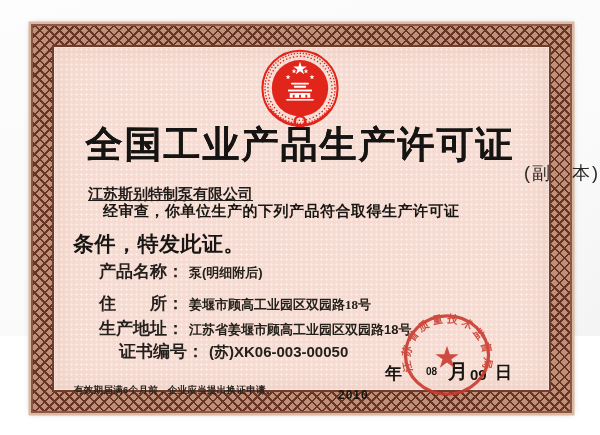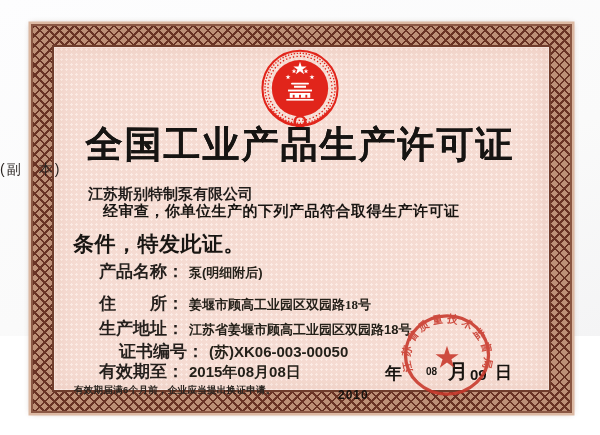--- a/index.html
+++ b/index.html
@@ -33,24 +33,24 @@
   }
   
   .abs{position:absolute;}
   .emblem{left:257px;top:49px;width:86px;height:82px;}
   .title{
     left:0;top:120px;width:600px;text-align:center;
     font-size:37px;font-weight:800;color:#161412;letter-spacing:2px;
     text-shadow:0 0 .5px #161412;
   }
   .subtitle{
-    left:0;top:161px;width:600px;text-align:left;
-    font-size:14px;color:#2a2522;font-weight:500;letter-spacing:2px;
+    left:0;top:161px;width:600px;text-align:right;
+    font-size:18px;color:#2a2522;font-weight:500;letter-spacing:2px;
   }
-  .company{left:88px;top:185px;font-size:15px;font-weight:700;color:#201c1a;}
+  .company{left:88px;top:185px;font-size:15px;font-weight:700;color:#201c1a;text-decoration:underline;}
   .stmt1{left:103px;top:202px;font-size:15px;font-weight:700;color:#181512;letter-spacing:.5px;}
   .stmt2{left:73px;top:230px;font-size:21px;font-weight:800;color:#181512;letter-spacing:.5px;}
   .field-row{left:99px;white-space:nowrap;color:#201c1a;}
   .field-label{display:inline-block;min-width:90px;font-size:17px;font-weight:800;color:#241f1c;}
   .field-value{font-size:13px;font-weight:700;color:#242019;}
   .val-lg{font-size:15px;}
   .r0{top:260px;} .r1{top:292px;font-family:Liberation Serif, serif;} .r2{top:317px;} .r3{top:340px;margin-left:20px;} .r4{top:360px;}
   .footnote{left:74px;top:384px;font-size:9.5px;font-weight:700;color:#2a241f;letter-spacing:.3px;}
   .date-part{position:absolute;font-weight:800;color:#17130f;white-space:nowrap;}
   .d-year{left:338px;top:363px;font-size:12px;letter-spacing:1px;margin-top:25px;}
@@ -113,23 +113,20 @@
   </div>
   <div class="abs field-row r1">
     <span class="field-label">住　　所：</span><span class="field-value">姜堰市顾高工业园区双园路18号</span>
   </div>
   <div class="abs field-row r2">
     <span class="field-label">生产地址：</span><span class="field-value">江苏省姜堰市顾高工业园区双园路18号</span>
   </div>
   <div class="abs field-row r3">
     <span class="field-label">证书编号：</span><span class="field-value val-lg">(苏)XK06-003-00050</span>
   </div>
-  <div class="abs field-row r4">
-    <span class="field-label">有效期至：</span><span class="field-value val-lg">2015年08月08日</span>
-  </div>
 
   <div class="abs footnote">有效期届满6个月前，企业应当提出换证申请。</div>
 
   <span class="date-part d-year">2010</span>
   <span class="date-part d-yearu">年</span>
   <span class="date-part d-month">08</span>
   <span class="date-part d-monthu">月</span>
   <span class="date-part d-day">09</span>
   <span class="date-part d-dayu">日</span>
 

